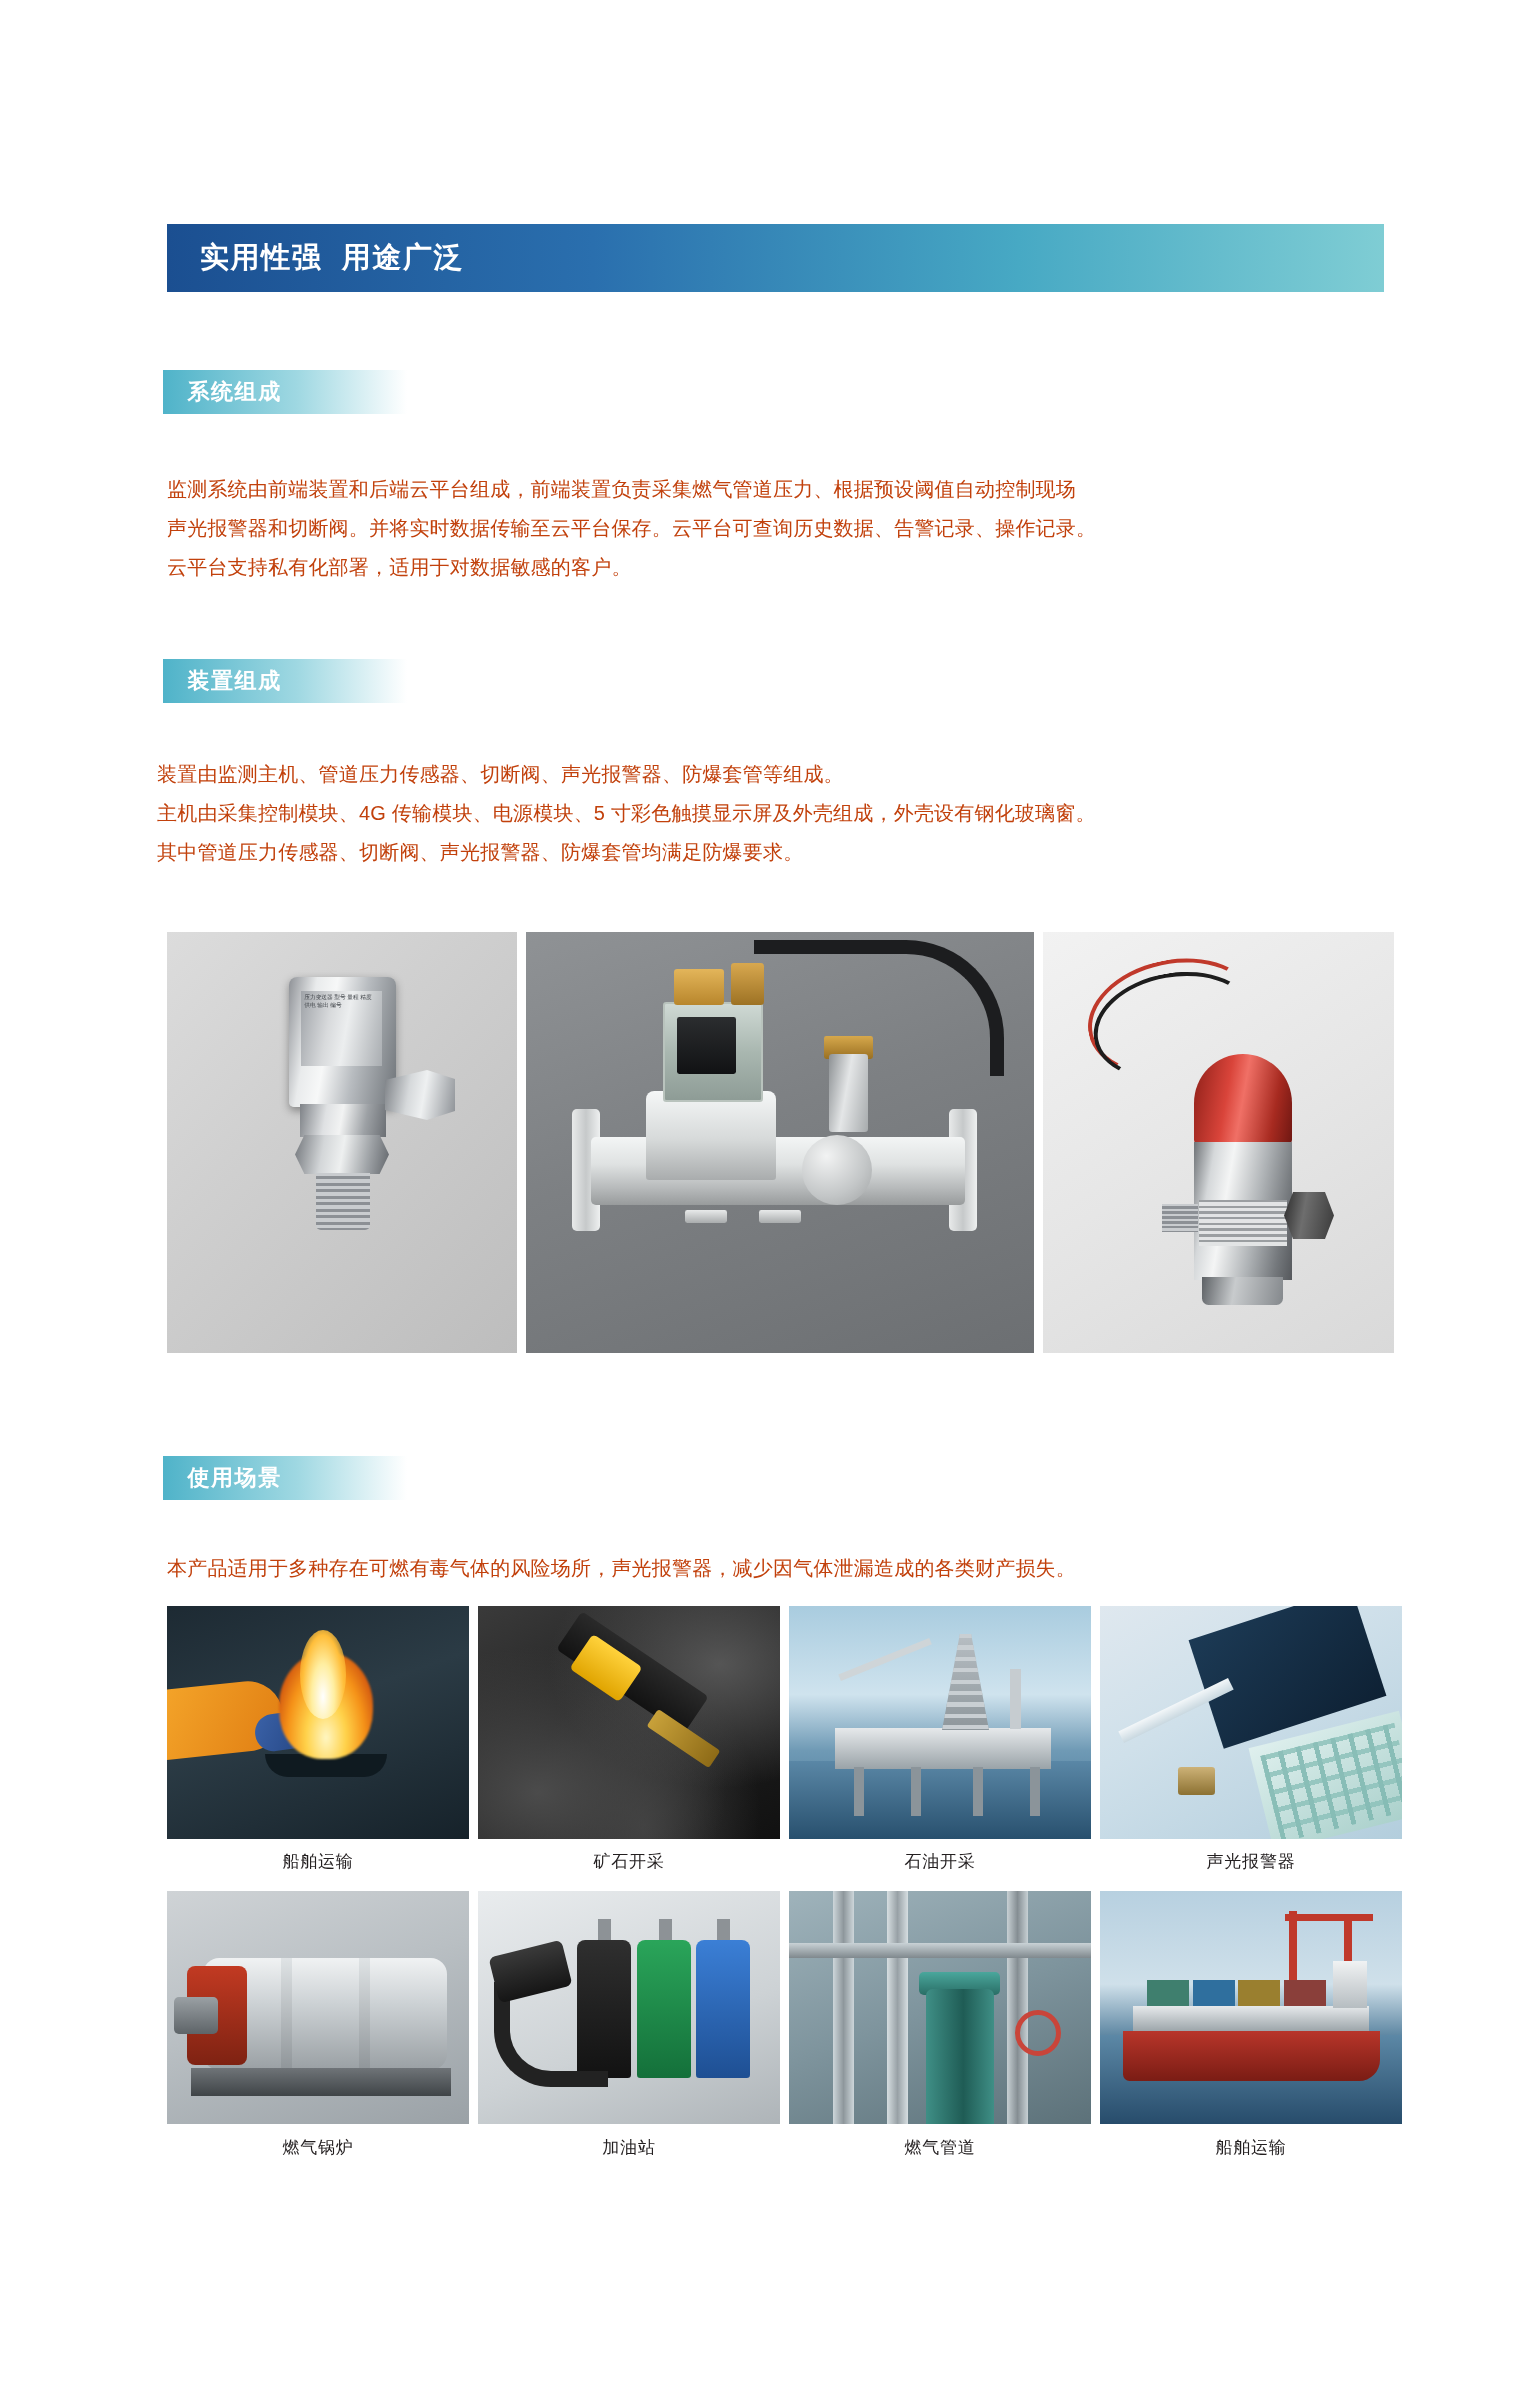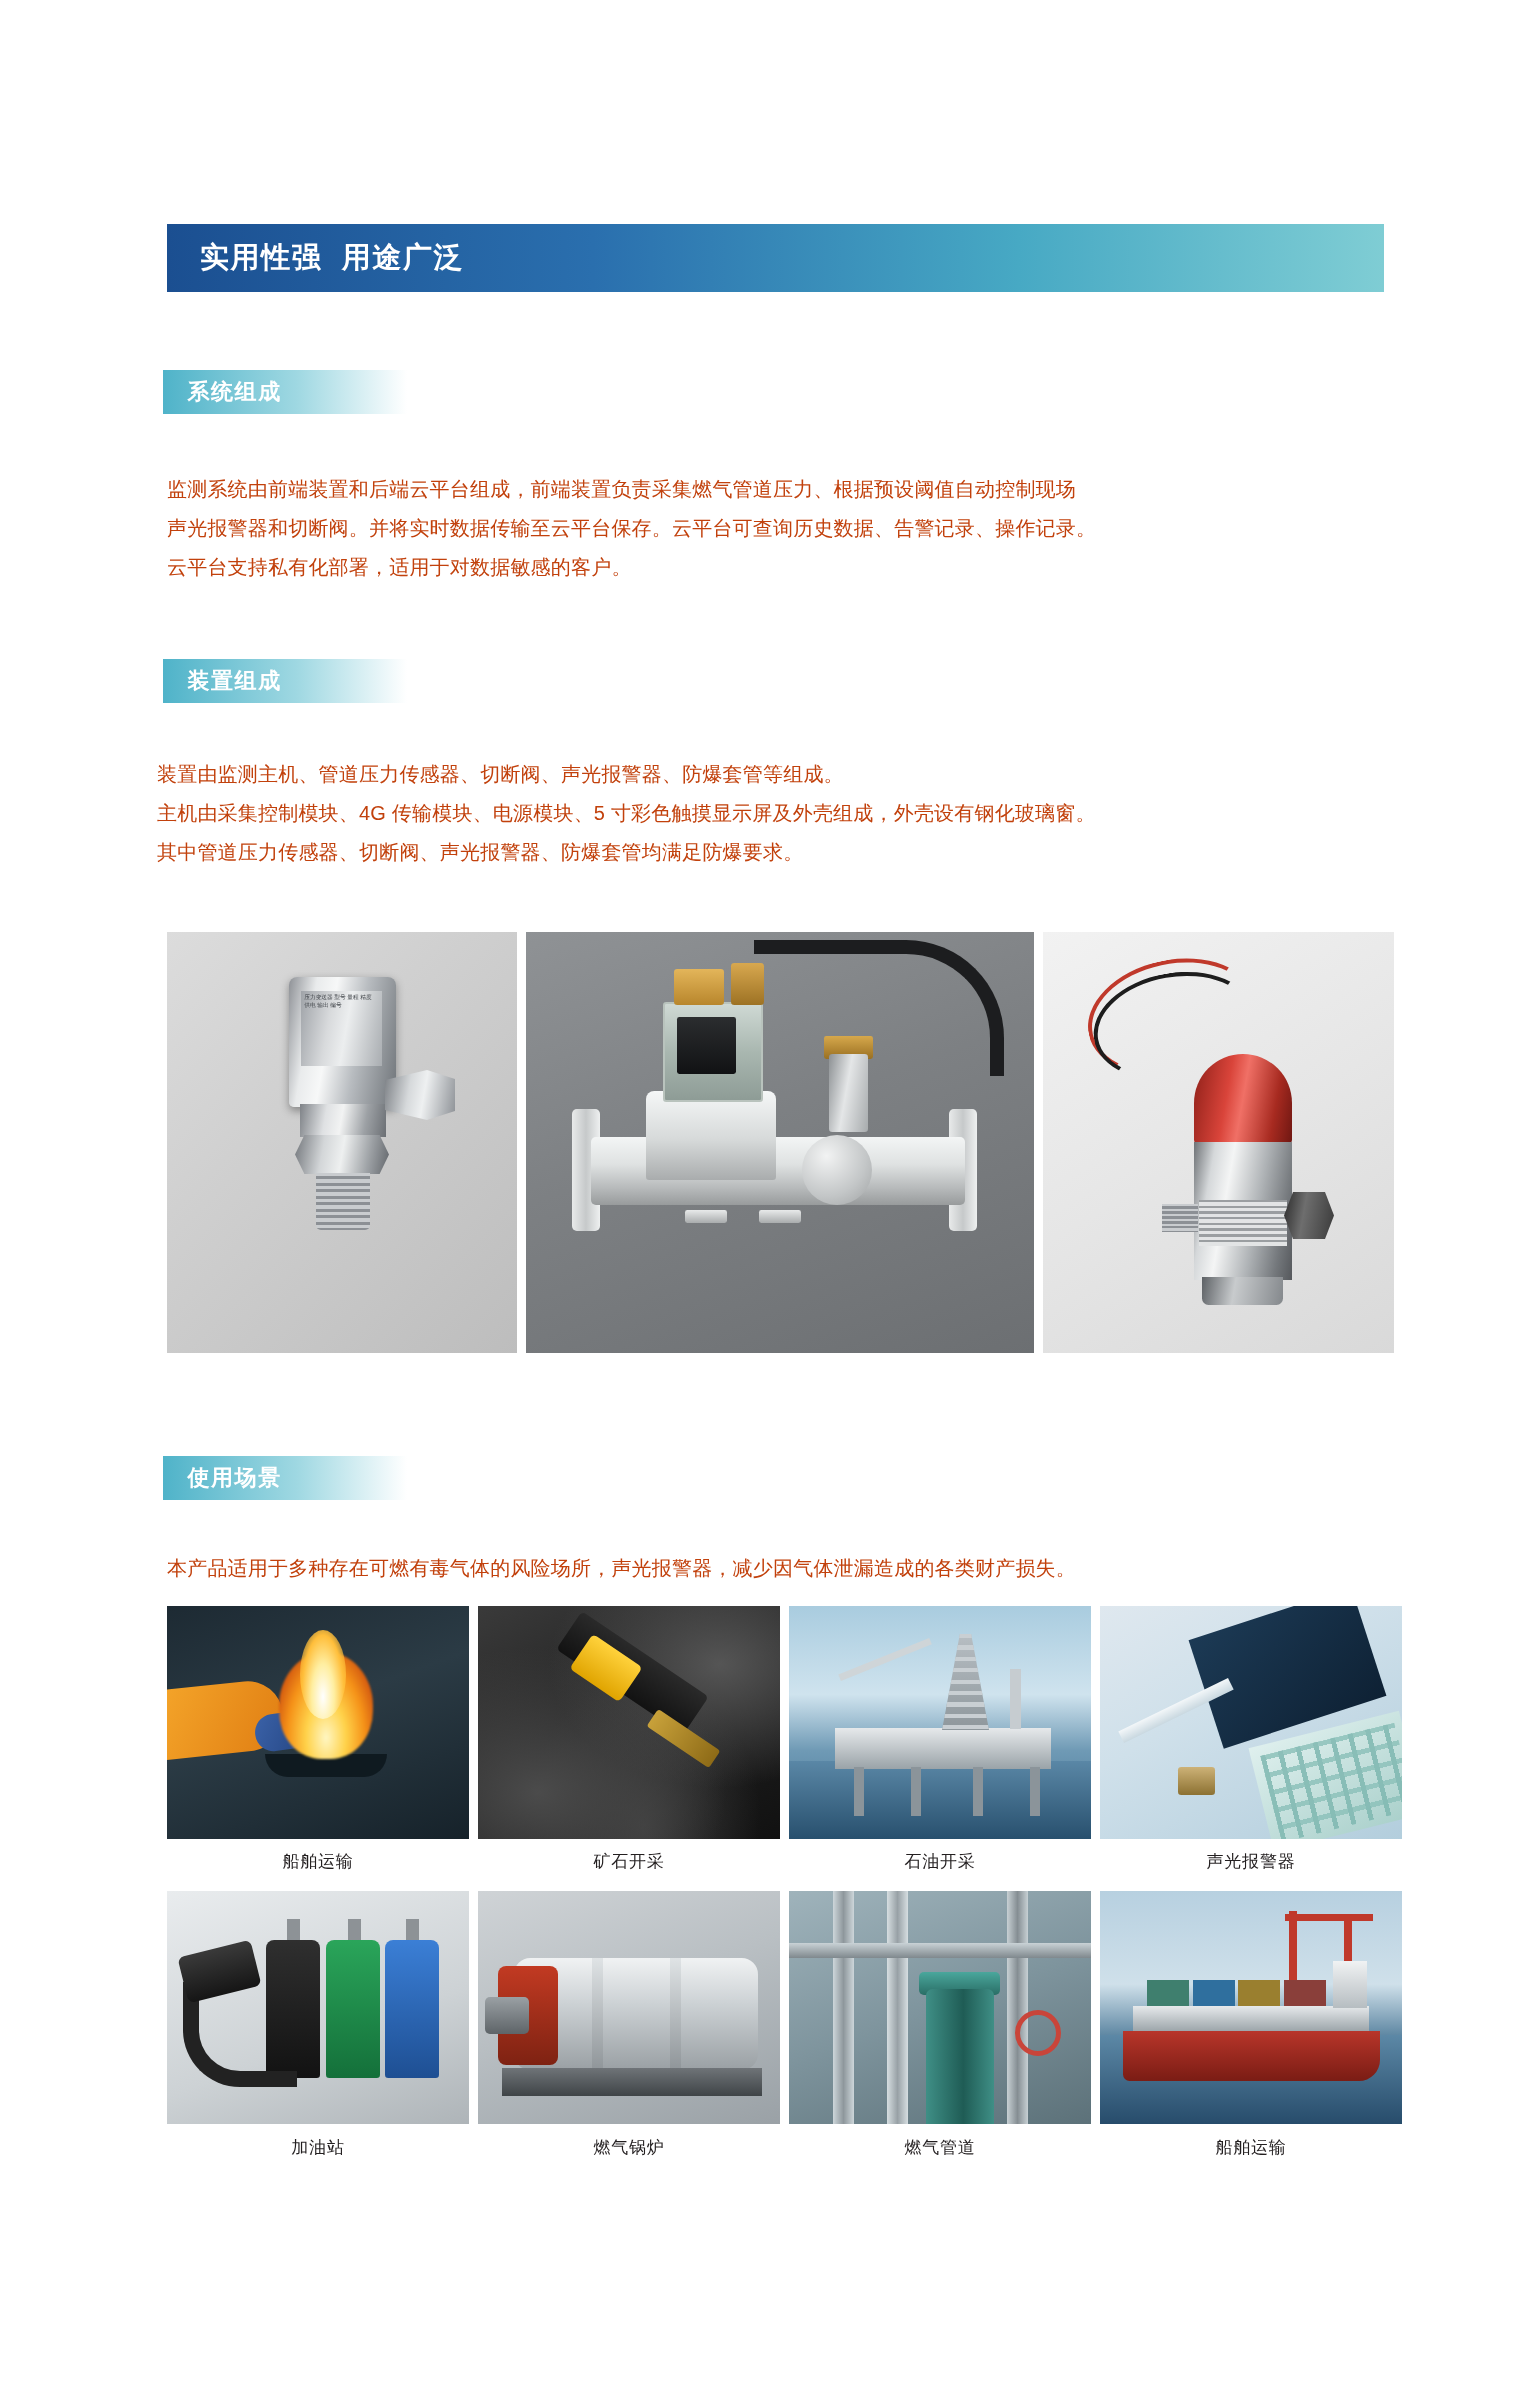--- a/index.html
+++ b/index.html
@@ -759,43 +759,43 @@
           <div class="cap"></div>
         </div>
         <div class="scene-cap">声光报警器</div>
       </div>
 
     </div>
 
     <div class="scene-row scene-row2-top">
 
       <div class="scene-cell">
+        <div class="scene-img s-boiler">
+          <div class="drum"></div>
+          <div class="band1"></div>
+          <div class="band2"></div>
+          <div class="front"></div>
+          <div class="burner"></div>
+          <div class="base"></div>
+        </div>
+        <div class="scene-cap">燃气锅炉</div>
+      </div>
+
+      <div class="scene-cell">
         <div class="scene-img s-station">
           <div class="spout a"></div>
           <div class="spout b"></div>
           <div class="spout c"></div>
           <div class="nz a"></div>
           <div class="nz b"></div>
           <div class="nz c"></div>
           <div class="hose"></div>
           <div class="handle"></div>
         </div>
         <div class="scene-cap">加油站</div>
-      </div>
-
-      <div class="scene-cell">
-        <div class="scene-img s-boiler">
-          <div class="drum"></div>
-          <div class="band1"></div>
-          <div class="band2"></div>
-          <div class="front"></div>
-          <div class="burner"></div>
-          <div class="base"></div>
-        </div>
-        <div class="scene-cap">燃气锅炉</div>
       </div>
 
       <div class="scene-cell">
         <div class="scene-img s-pipe">
           <div class="vp p1"></div>
           <div class="vp p2"></div>
           <div class="vp p3"></div>
           <div class="cross"></div>
           <div class="green-top"></div>
           <div class="green"></div>

